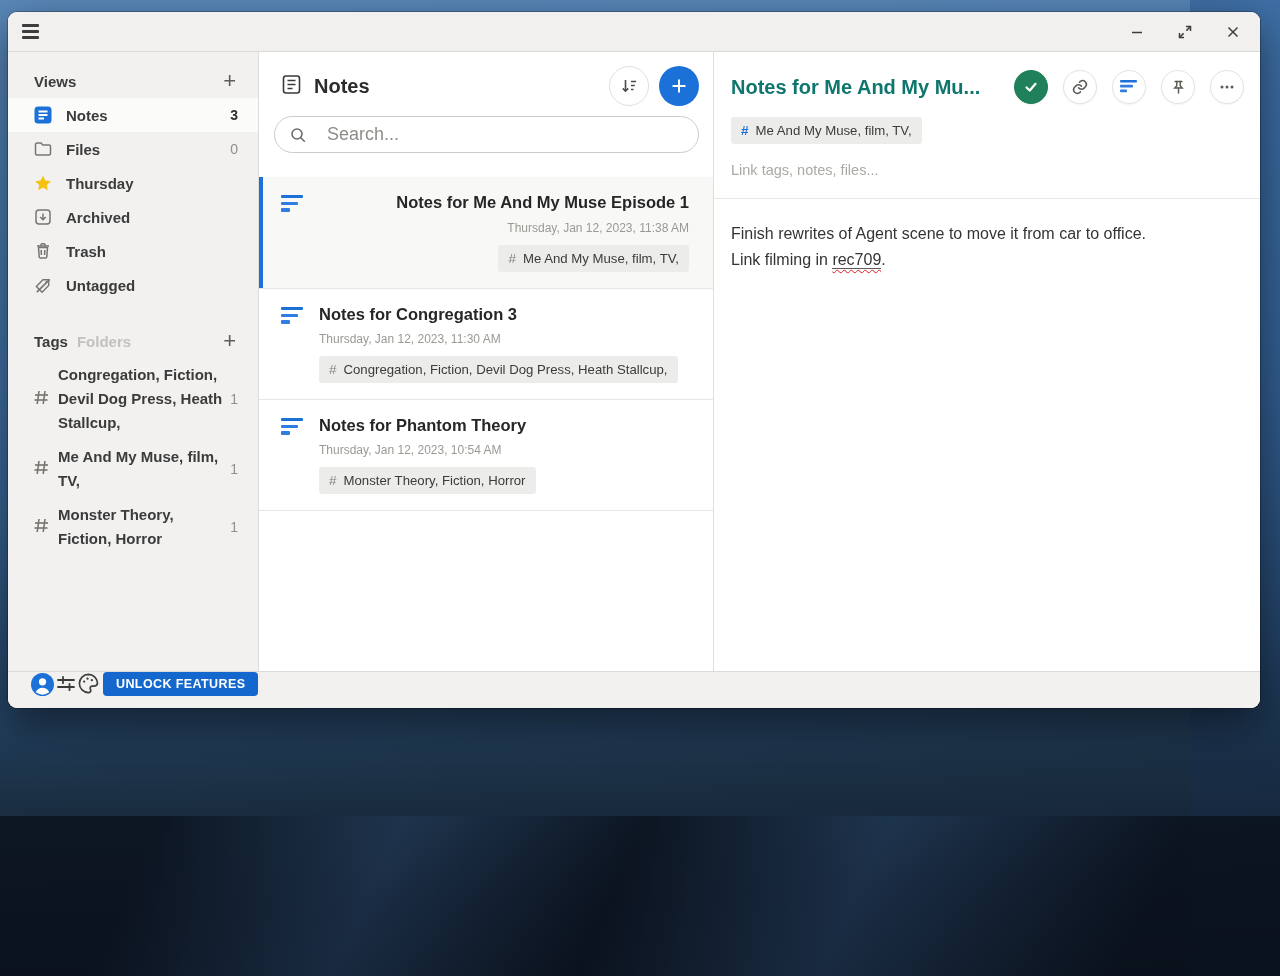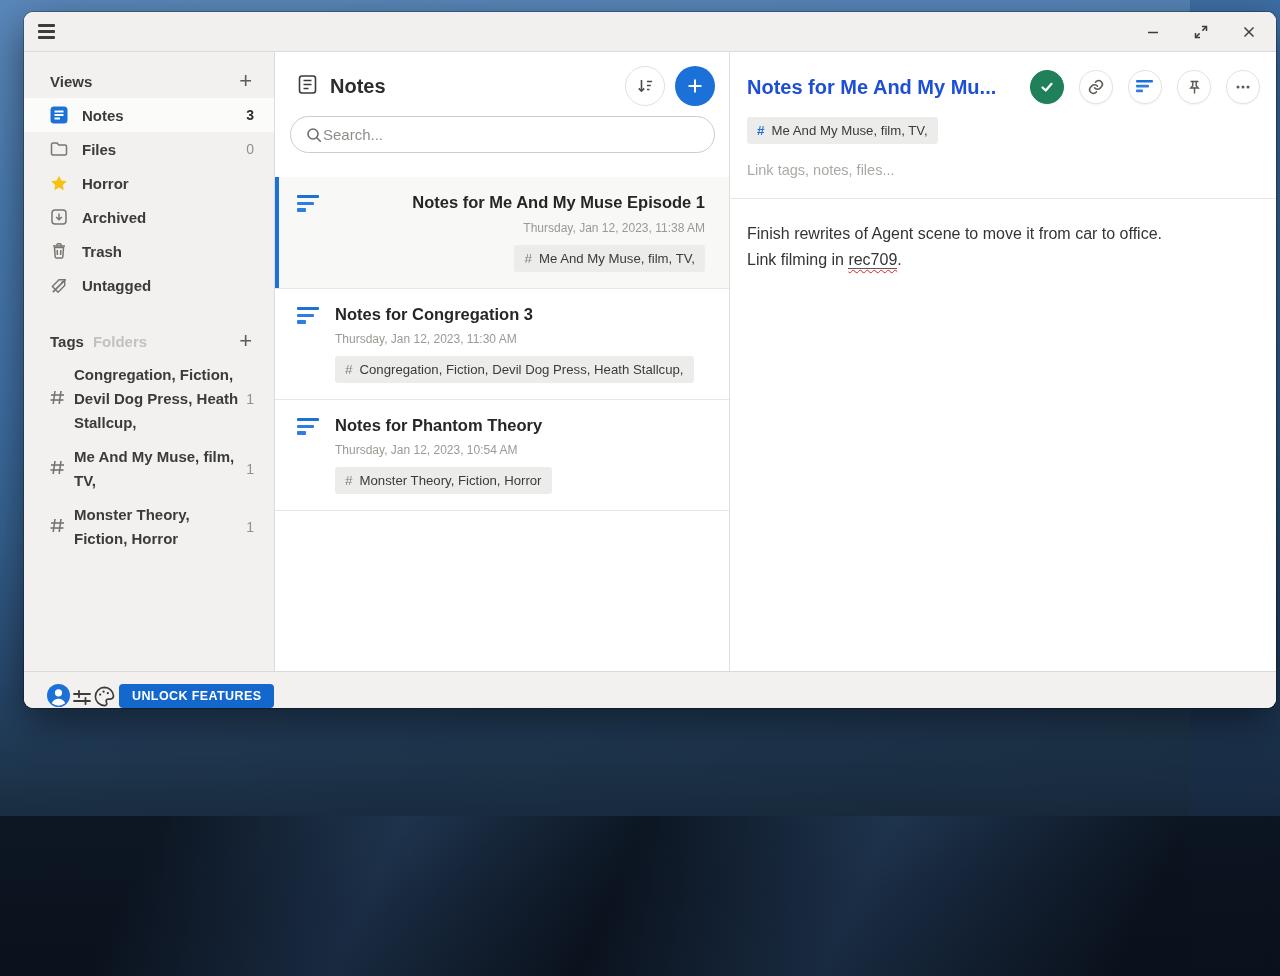--- a/index.html
+++ b/index.html
@@ -10,21 +10,21 @@
   .desktop { position:relative; width:1280px; height:976px;
     background:linear-gradient(178deg,#5a88ba 0%,#4a7bae 18%,#3f6fa4 38%,
       #35618f 52%,#28496e 66%,#1b3044 78%,#131f30 90%,#0f1926 100%); }
   .desktop::before { content:""; position:absolute; right:0; top:0; width:90px; height:976px;
     background:linear-gradient(180deg,#2b5d97 0%,#274f80 40%,#101c2c 100%); opacity:.55; }
   .desktop::after { content:""; position:absolute; left:0; bottom:0; width:1280px; height:160px;
     background:linear-gradient(115deg, rgba(8,14,24,.7) 12%, rgba(40,70,105,.35) 30%,
       rgba(8,14,24,.7) 48%, rgba(45,80,120,.3) 66%, rgba(8,14,24,.75) 88%); }
 
   
-  .window { position:absolute; left:24px; top:12px; width:1252px; height:696px;
+  .window { position:absolute; left:8px; top:12px; width:1252px; height:696px;
     background:#ffffff; border-radius:9px; overflow:hidden; z-index:2;
     box-shadow:0 14px 42px rgba(0,0,0,.5), 0 0 0 1px rgba(0,0,0,.25);
     display:flex; flex-direction:column; }
 
   
   .titlebar { height:40px; flex:0 0 40px; background:#f1f0ef;
     border-bottom:1px solid #dbdad7; display:flex; align-items:center;
     padding:0 14px; }
   .hamburger { width:28px; height:26px; border:none; background:transparent;
     display:flex; flex-direction:column; justify-content:center; gap:3.5px; cursor:pointer; }
@@ -64,22 +64,22 @@
   .circle-btn { width:40px; height:40px; border-radius:50%; background:#fff;
     border:1px solid #e2e0dd; display:flex; align-items:center; justify-content:center;
     cursor:pointer; }
   .sort-btn { margin-left:auto; }
   .add-btn { width:40px; height:40px; border-radius:50%; border:none; background:#1c71d8;
     color:#fff; margin-left:10px; display:flex; align-items:center; justify-content:center; cursor:pointer; }
   .add-btn svg { display:block; }
   .search-wrap { padding:6px 14px 0 15px; }
   .search-box { display:flex; align-items:center; height:37px; border:1px solid #cdcbc7;
     border-radius:19px; background:#fff; padding:0 14px; }
-  .search-box input { border:none; outline:none; flex:1; font-size:15px; color:#a16207;
-    font-family:"Liberation Sans",sans-serif; margin-left:0; background:transparent; }
+  .search-box input { border:none; outline:none; flex:1; font-size:18px; color:#a16207;
+    font-family:"Liberation Sans",sans-serif; margin-left:20px; background:transparent; }
   .search-box input::placeholder { color:#8f8d88; }
   .note-list { margin-top:24px; overflow:hidden; }
   .note-item { position:relative; padding:15px 24px 16px 60px;
     border-bottom:1px solid #e8e7e5; cursor:pointer; }
   .note-item.selected { background:#f8f8f7;text-align:right; }
   .note-item.selected::before { content:""; position:absolute; left:0; top:0; bottom:0;
     width:4px; background:#1c71d8; }
   .note-glyph { position:absolute; left:22px; top:18px; width:24px; }
   .note-glyph i { display:block; height:3.4px; border-radius:1px; background:#1c71d8; margin-bottom:3.2px; }
   .note-glyph i:nth-child(1){ width:22px; }
@@ -90,39 +90,39 @@
     white-space:nowrap; overflow:hidden; }
   .note-date { margin-top:9px; font-size:12px; color:#9b9993; }
   .chip { display:inline-flex; align-items:center; margin-top:10px; background:#ececea;
     border-radius:3px; padding:6px 10px; font-size:13.2px; color:#3b3b3b; white-space:nowrap; }
   .chip .hash { color:#83817c; margin-right:7px; font-size:13.5px; }
 
   
   .editor-pane { flex:1 1 auto; background:#fff; display:flex; flex-direction:column; min-height:0; }
   .editor-head { padding:18px 16px 0 17px; border-bottom:1px solid #e8e7e5; }
   .editor-title-row { display:flex; align-items:center; }
-  .editor-title { flex:1; font-size:20px; font-weight:700; color:#1d4ed8; white-space:nowrap;
+  .editor-title { flex:1; font-size:20px; font-weight:700; color:#0f766e; white-space:nowrap;
     overflow:hidden; }
   .actions { display:flex; align-items:center; gap:15px; margin-left:10px; }
   .action-btn { width:34px; height:34px; border-radius:50%; background:#fff;
     border:1px solid #e5e3e0; box-shadow:0 1px 2px rgba(0,0,0,.05);
     display:flex; align-items:center; justify-content:center; cursor:pointer; }
   .action-btn.check { background:#208059; border-color:#208059; }
   .editor-chip-row { margin-top:13px; }
   .chip.editor-chip { margin-top:0; }
   .chip.editor-chip .hash { color:#1c71d8; font-weight:700; }
   .link-placeholder { margin-top:18px; margin-bottom:20px; font-size:14.5px; color:#aba9a4; cursor:text; }
   .editor-body { padding:22px 20px 20px 17px; font-size:16px; color:#343434;
     line-height:26px; flex:1; cursor:text; }
   .spell { border-bottom:1px solid #5f5a54; text-decoration:underline wavy #e01b24 1px;
     text-underline-offset:4px; }
 
   
   .statusbar { flex:0 0 37px; height:37px; background:#f2f1f0; border-top:1px solid #dbdad7;
-    display:flex; align-items:flex-end; padding:0 22px; }
+    display:flex; align-items:flex-start; padding:0 22px; }
   .status-icon-btn { border:none; background:transparent; padding:0; cursor:pointer;
     display:flex; align-items:center; justify-content:center; }
   .unlock-btn { border:none; background:#1467cd; color:#fff; font-family:"Liberation Sans",sans-serif;
     font-size:12.5px; font-weight:700; letter-spacing:.4px; padding:5px 13px;
     border-radius:4px; cursor:pointer; margin-left:3px; }
 </style>
 </head>
 <body>
 
 <div class="desktop">
@@ -187,21 +187,21 @@
           <span class="side-label">Files</span>
           <span class="side-count">0</span>
         </div>
 
         <div class="side-item">
           <span class="side-icon">
             <svg width="19" height="19" viewBox="0 0 19 19">
                 <path d="M9.5 1.2 l2.5 5.2 5.7.7 -4.2 3.9 1.1 5.6 -5.1-2.8 -5.1 2.8 1.1-5.6 -4.2-3.9 5.7-.7 z" fill="#f5c211"></path>
               </svg>
           </span>
-          <span class="side-label">Horror</span>
+          <span class="side-label">Thursday</span>
           <span class="side-count"></span>
         </div>
 
         <div class="side-item">
           <span class="side-icon">
             <svg width="18" height="18" viewBox="0 0 18 18" fill="none" stroke="#77756f" stroke-width="1.5">
                 <rect x="2" y="2" width="14" height="14" rx="3"></rect>
                 <line x1="9" y1="5.5" x2="9" y2="11.5"></line>
                 <polyline points="6.2,9 9,11.8 11.8,9"></polyline>
               </svg>

